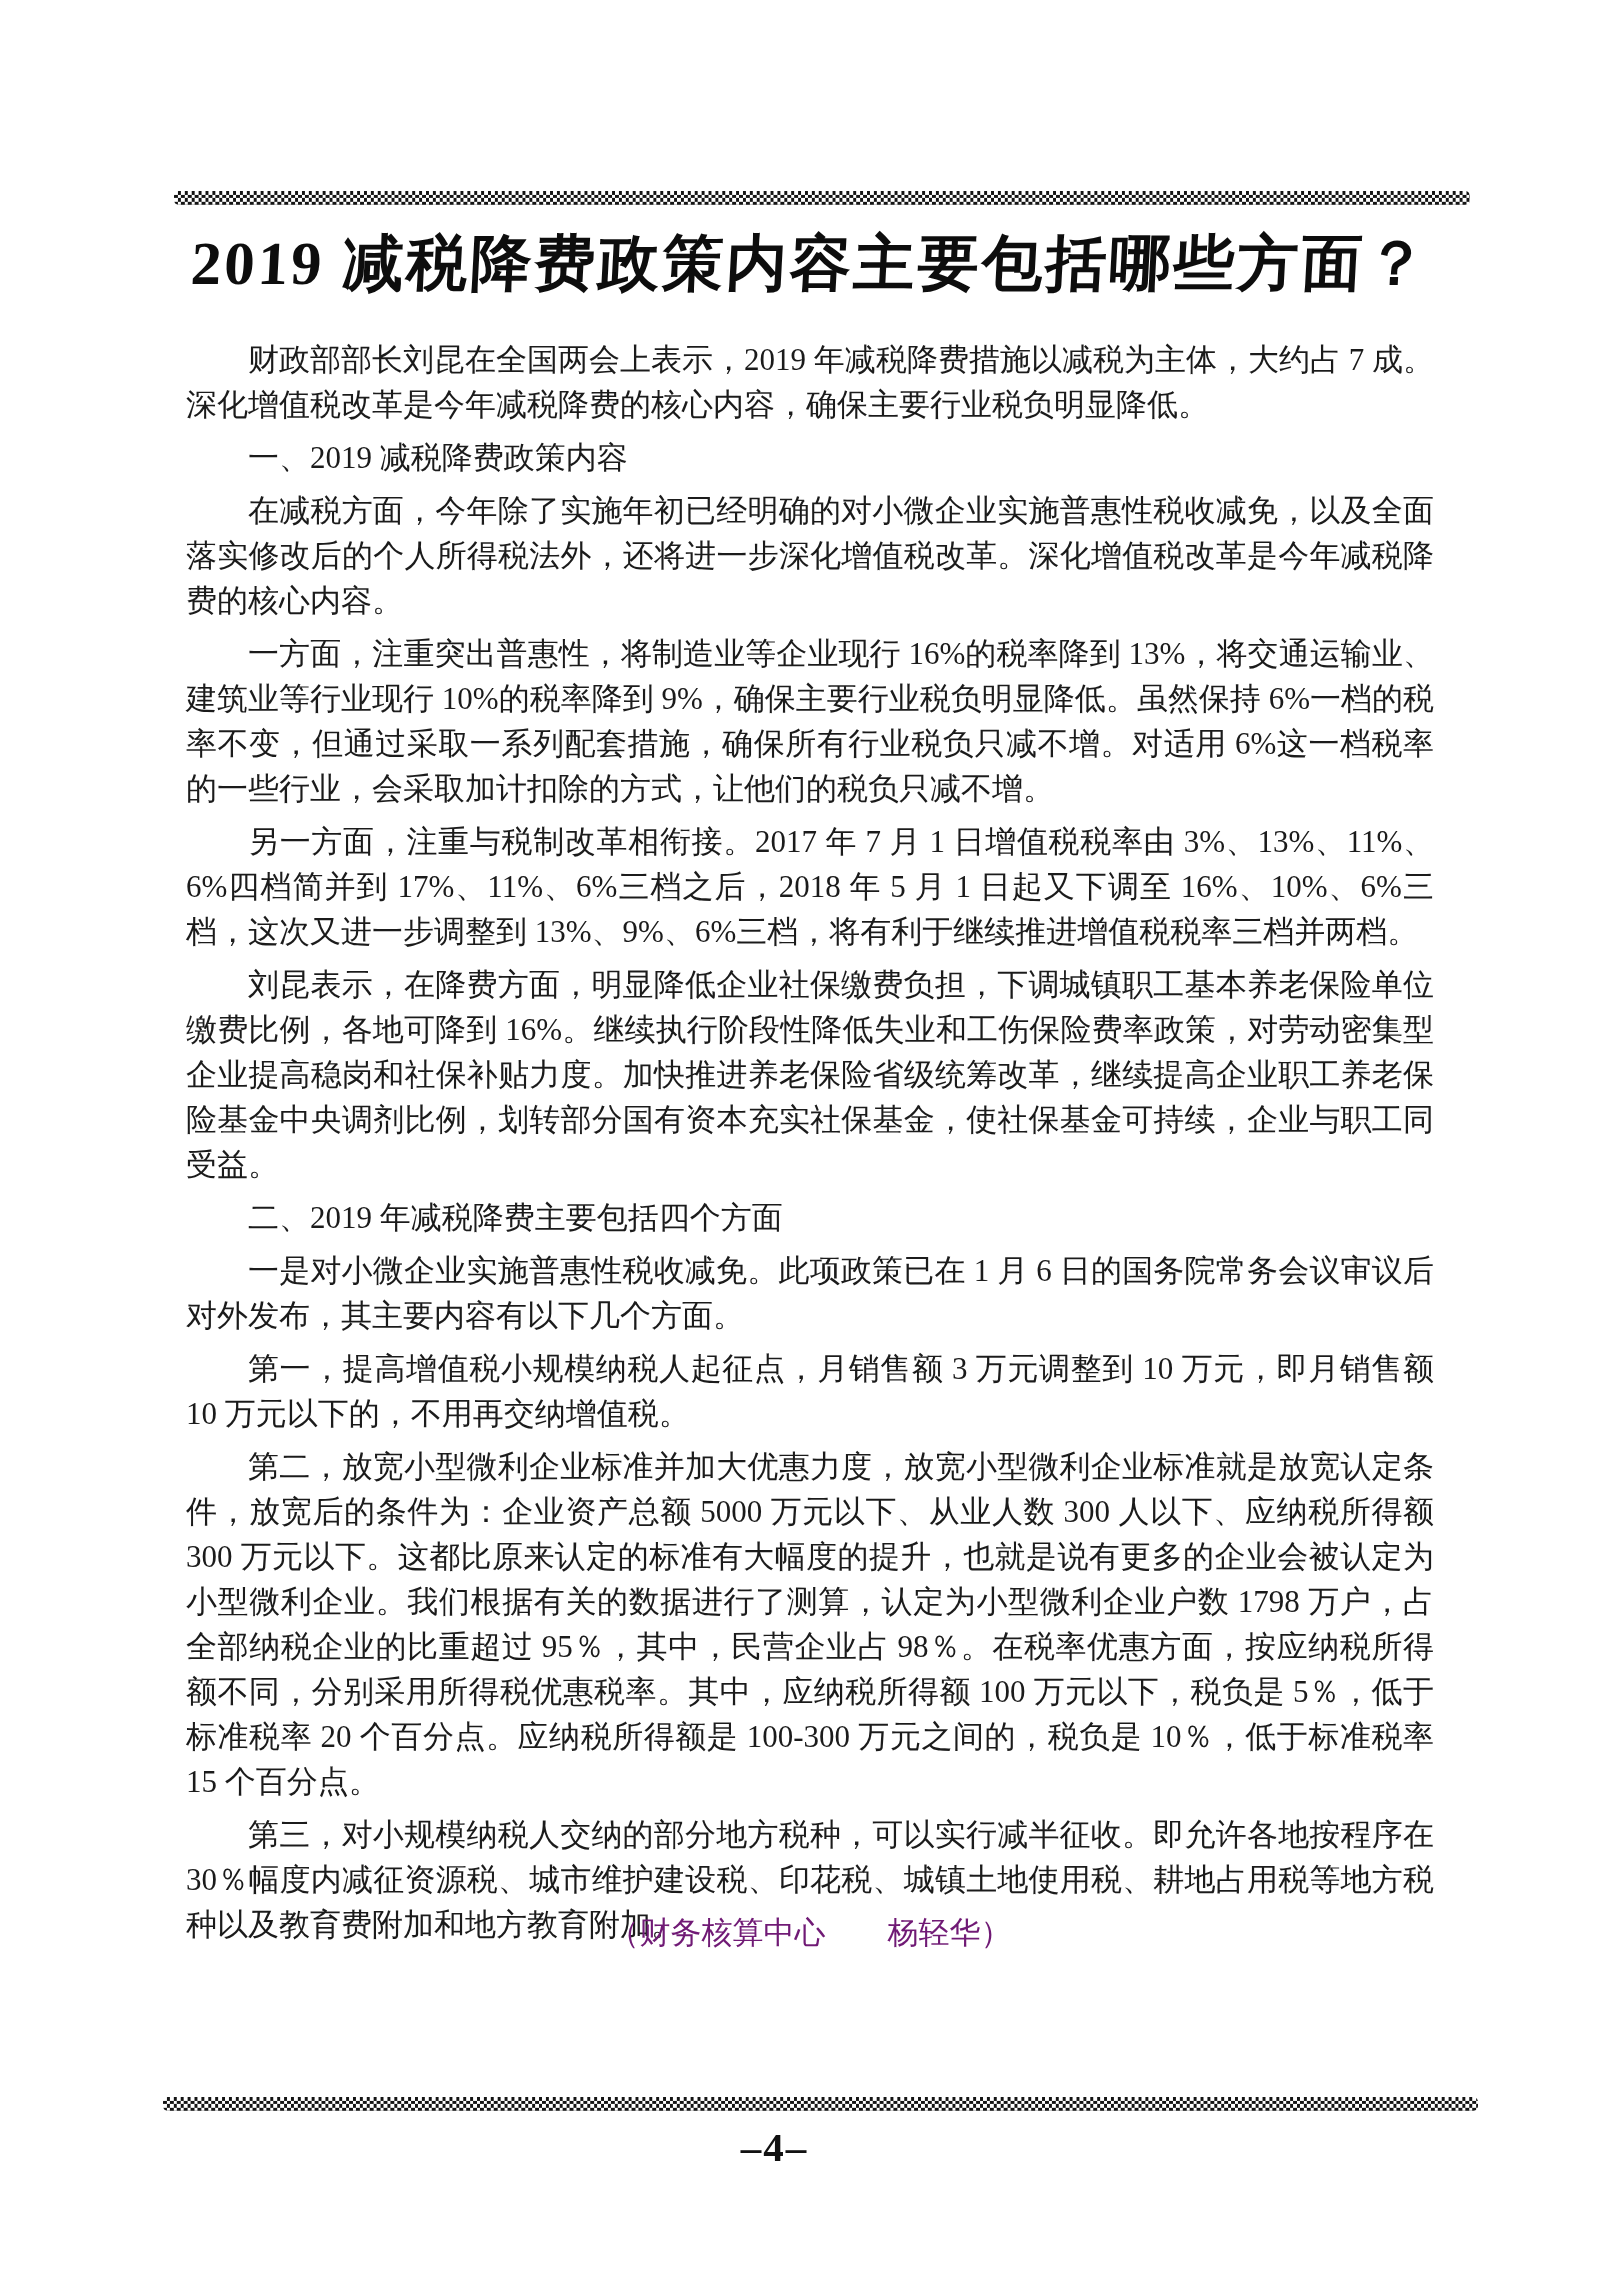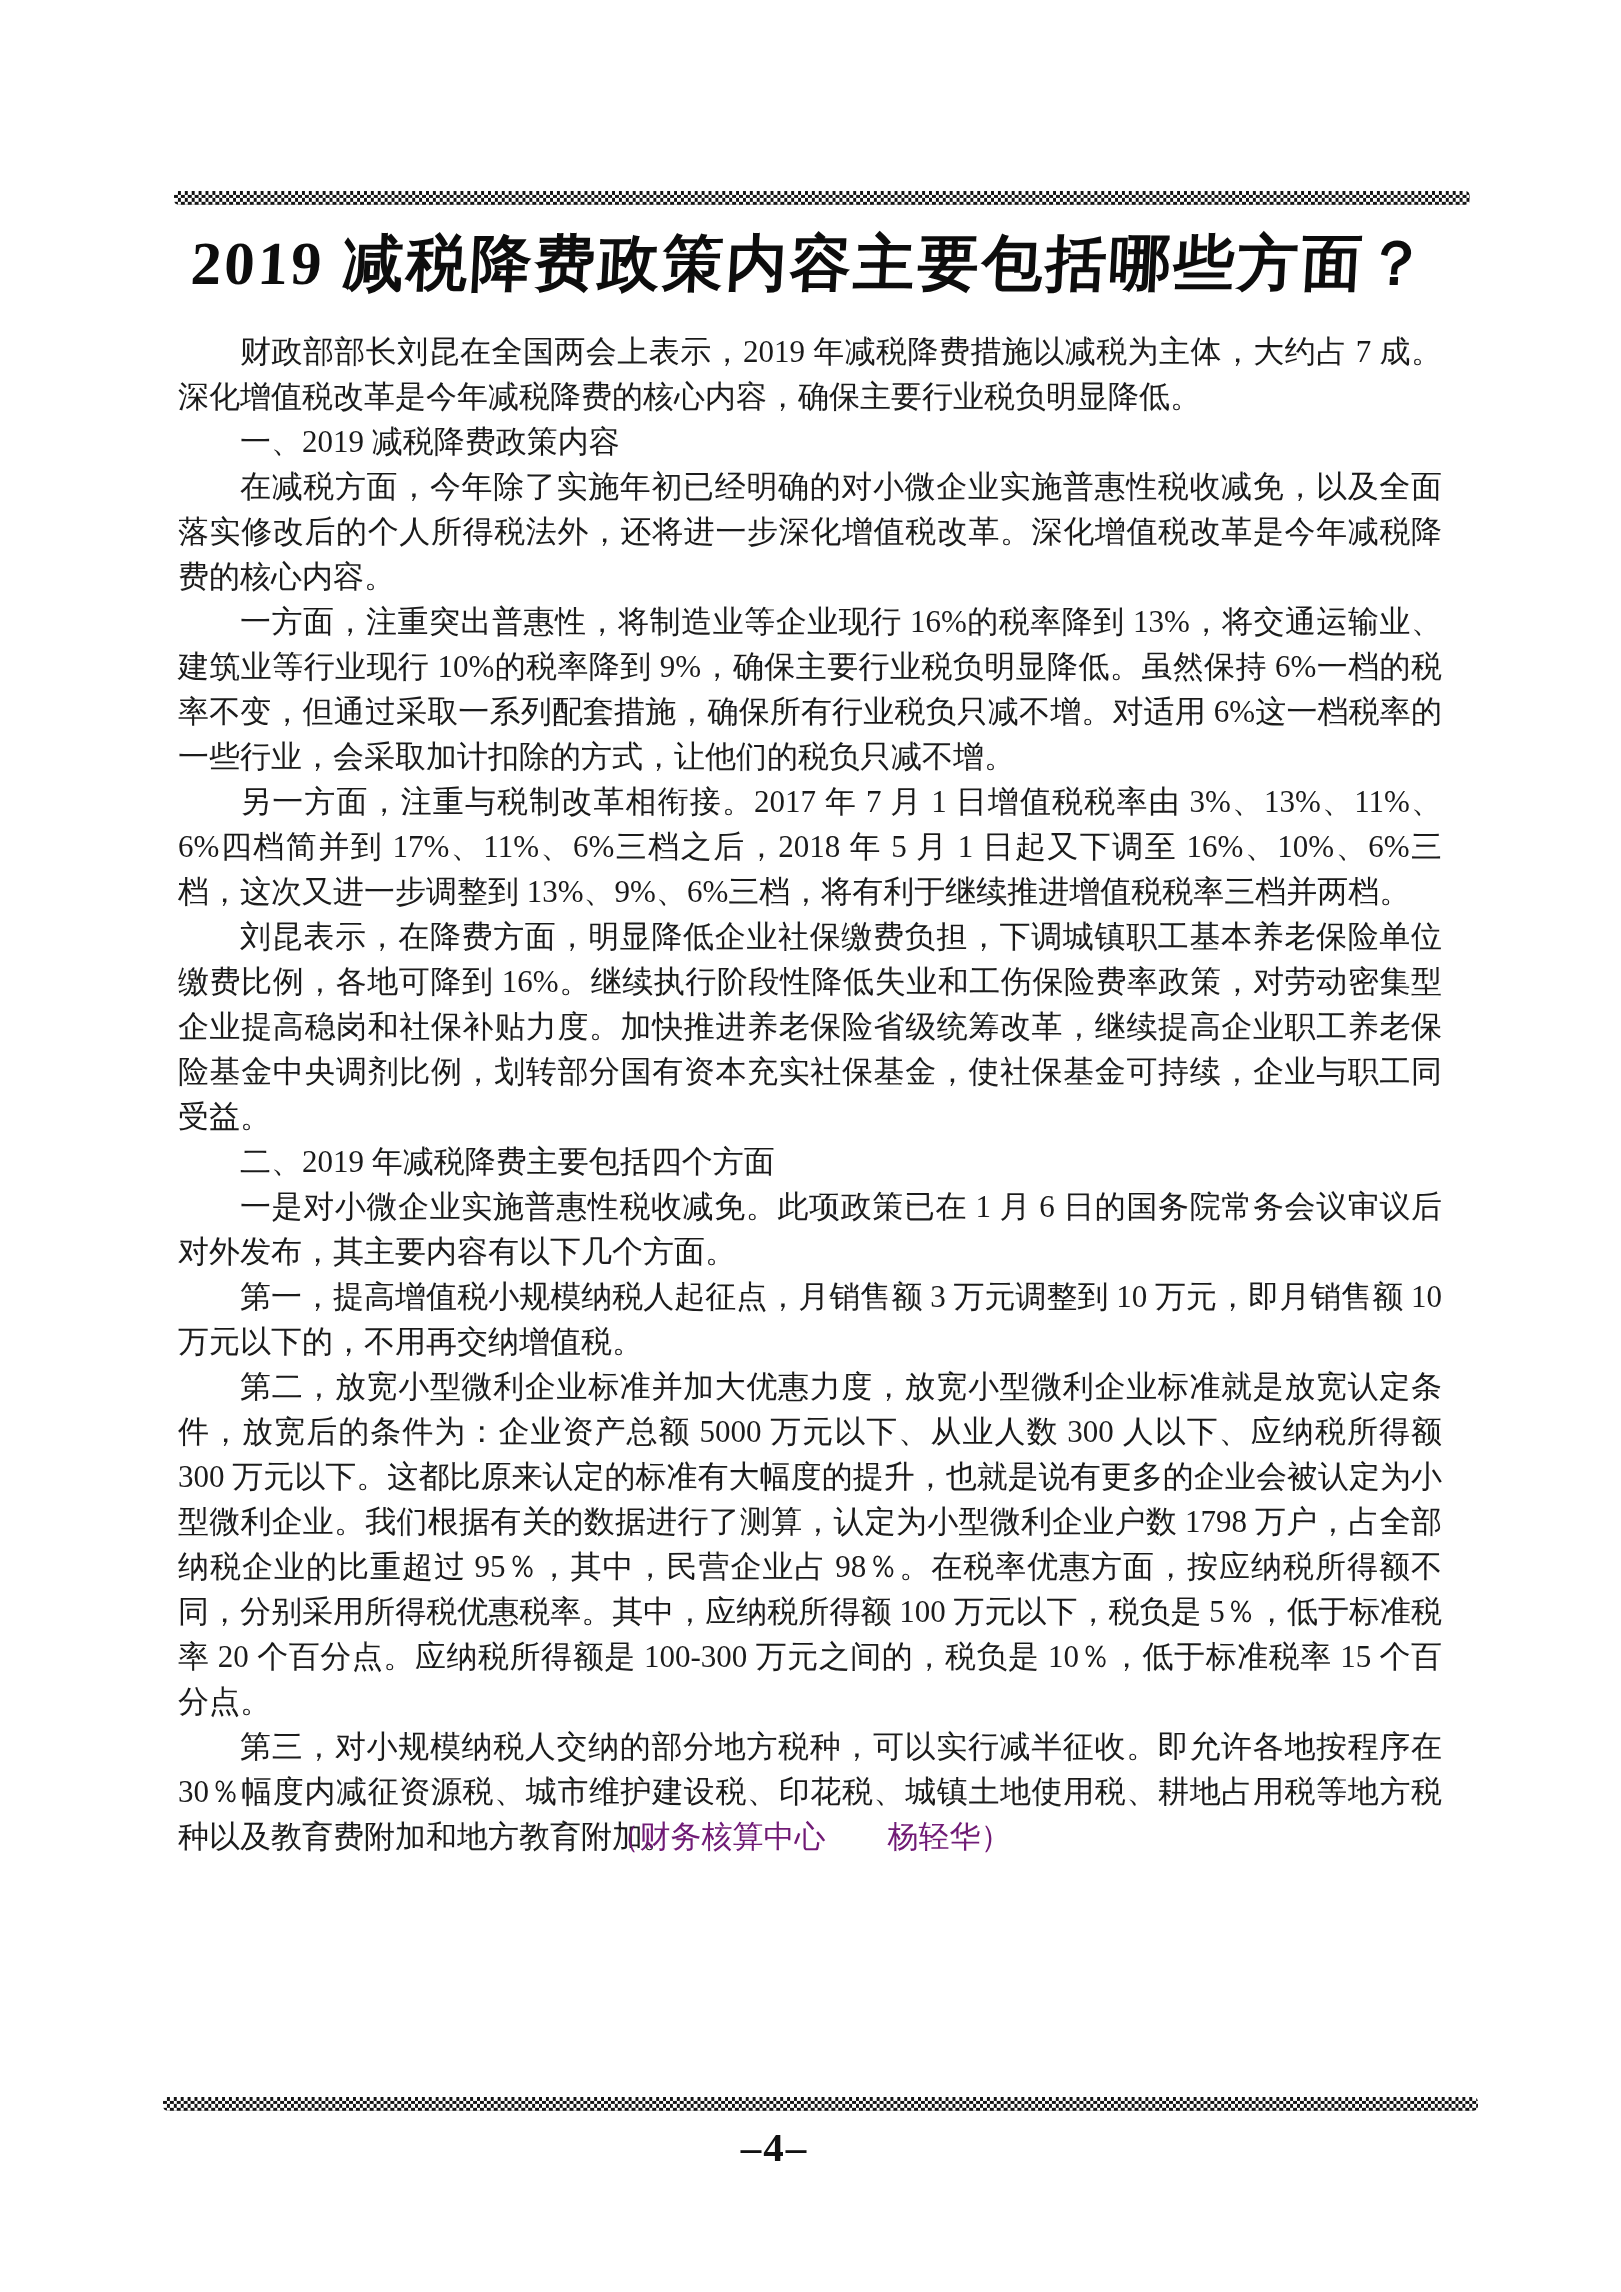--- a/index.html
+++ b/index.html
@@ -48,21 +48,21 @@
     position: absolute;
     left: 178px;
     top: 329px;
     width: 1264px;
     font-size: 31px;
     line-height: 45px;
     text-align: justify;
     color: #1b1b1b;
   }
   .body-text p {
-    margin: 0;
+    margin: 8px;
     padding: 0;
     text-indent: 2em;
   }
   .attribution {
     text-indent: 0 !important;
     text-align: center;
     font-weight: normal;
     margin-top: -45px !important;
     padding-right: 5.9px;
     color: #701a75;

